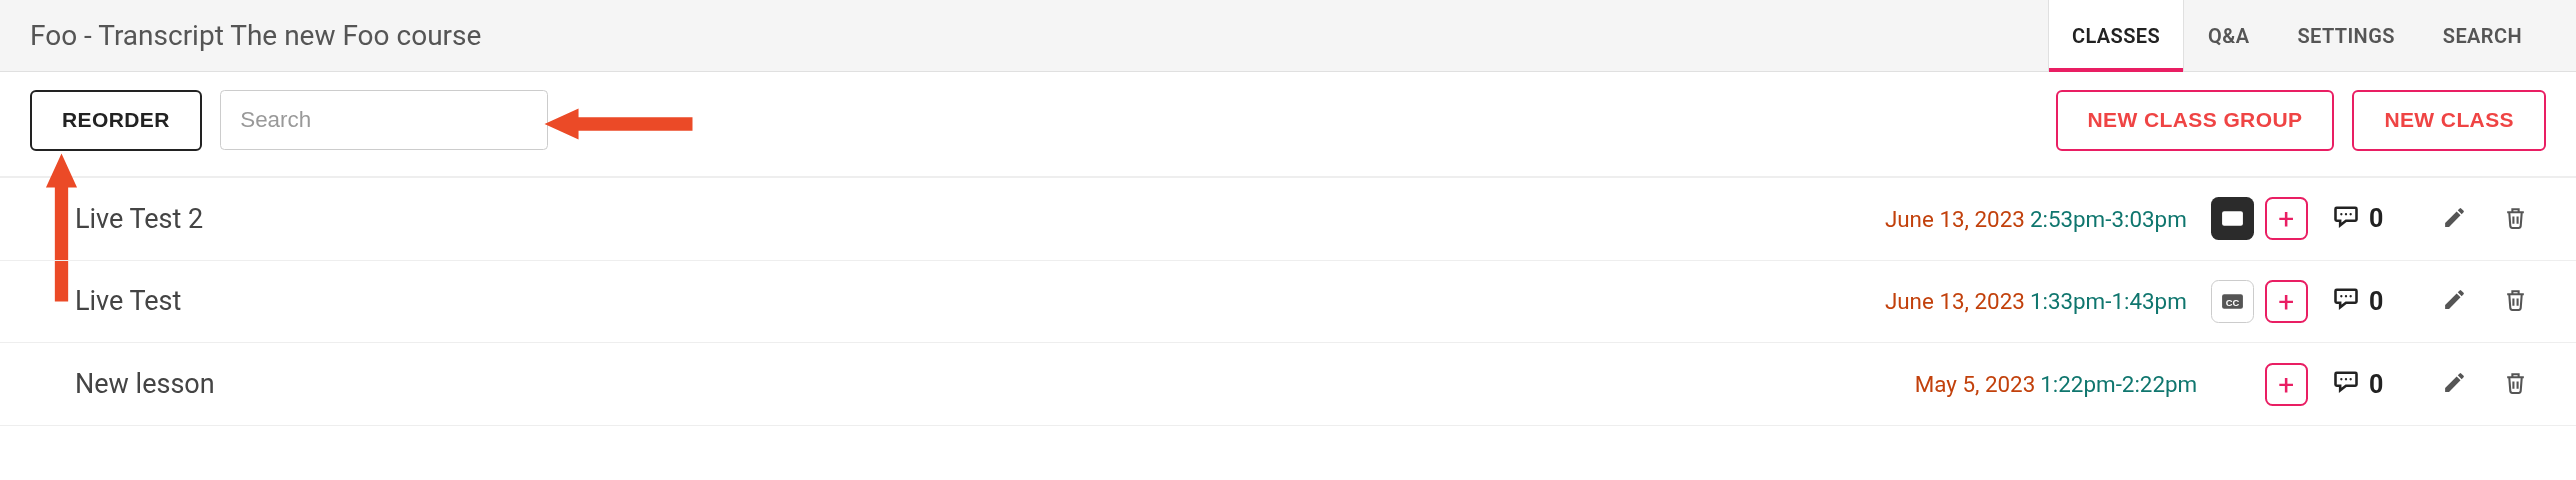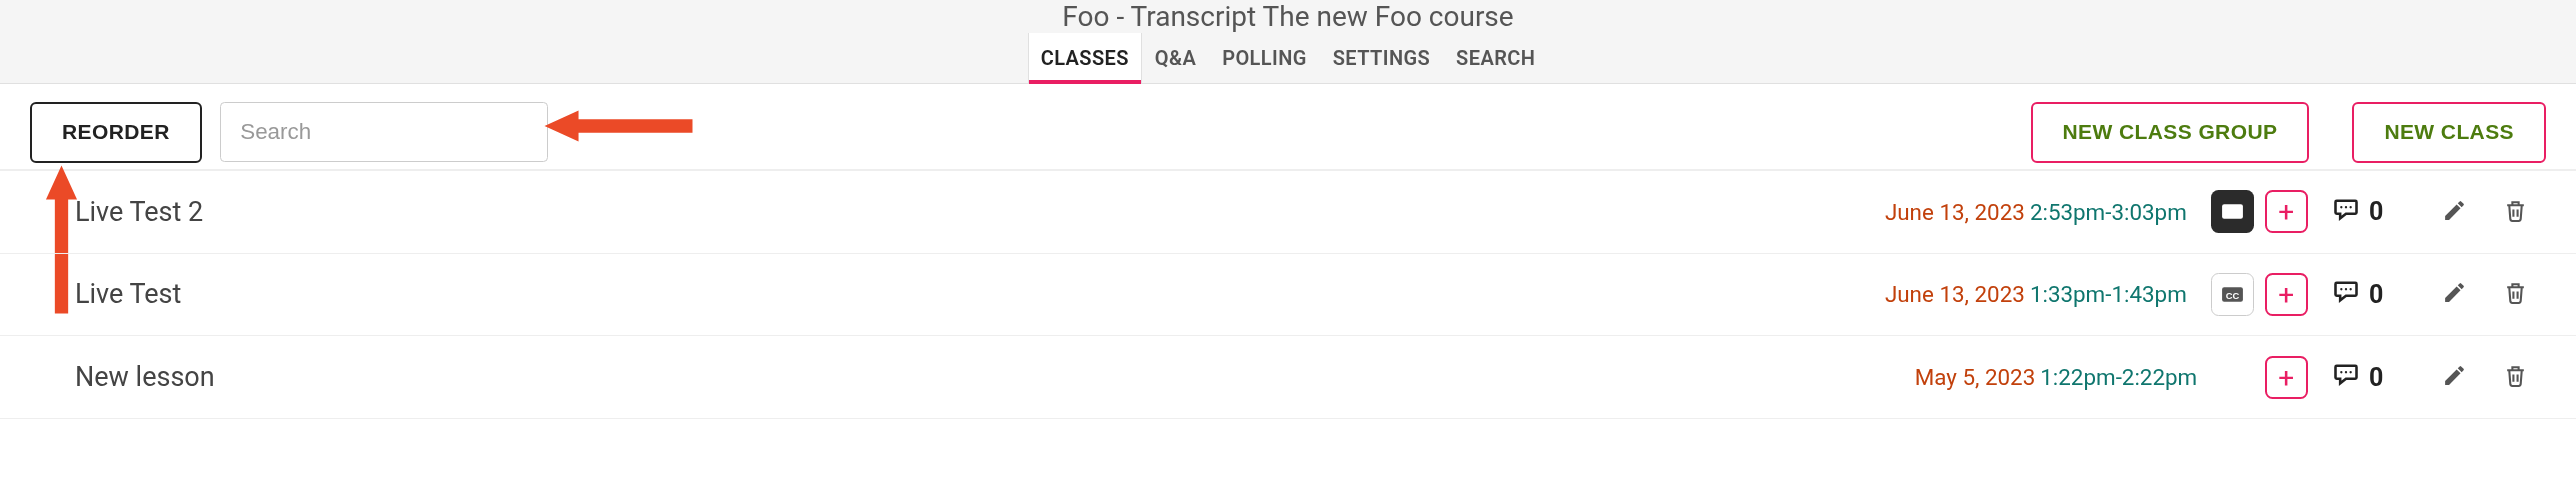--- a/index.html
+++ b/index.html
@@ -7,39 +7,38 @@
       font-family: -apple-system, BlinkMacSystemFont, "Segoe UI", Roboto, "Helvetica Neue", Arial, sans-serif;
       width: 2576px;
       background: #fff;
       color: #333;
     }
     
     .headerbar {
       background: #f5f5f5;
       border-bottom: 0.7px solid #e0e0e0;
       padding: 0 30px;
-      height: 84px;
+      height: 72px;
       display: flex;
       align-items: center;
       justify-content: space-between;
-      flex-direction: column;
     }
     .page-title {
       font-size: 28px;
       font-weight: 400;
       color: #555;
     }
     .tabs {
       display: flex;
       gap: 0;
       align-items: stretch;
       height: 100%;
     }
     .tab {
-      padding: 0 12px;
+      padding: 0 23px;
       font-size: 20px;
       font-weight: 600;
       color: #555;
       letter-spacing: 0.4px;
       display: flex;
       align-items: center;
       position: relative;
       cursor: pointer;
       border-left: 0.7px solid transparent;
       border-right: 0.7px solid transparent;
@@ -51,37 +50,37 @@
       border-right:0.7px solid #e0e0e0;
     }
     .tab.active::after {
       content:"";
       position:absolute;
       left:0;right:0;bottom:-0.7px;
       height:3.7px;background:#e91e63;
     }
     
     .toolbar {
-      padding: 18px 30px 6px;
+      padding: 18px 30px 25px;
       display:flex;
       align-items:center;
       border-bottom:0.7px solid #eee;
       position:relative;
     }
     .btn {
       border-radius:6px;
       font-size:21px;
       font-weight:700;
       letter-spacing:0.4px;
       padding:16.4px 30px;
       cursor:pointer;
       background:#fff;
     }
     .btn-dark { border:2.2px solid #222; color:#222; }
-    .btn-pink { border:2.2px solid #e91e63; color:#4d7c0f;margin-left:25px; }
+    .btn-pink { border:2.2px solid #e91e63; color:#ef4444; }
     .search-input {
       margin-left:18px;
       width:328px;
       height:60px;
       border:0.7px solid #ccc;
       border-radius:4.5px;
       padding:0 19.4px;
       font-size:22.4px;
       color:#888;
     }
@@ -144,21 +143,20 @@
     }
   </style>
 </head>
 <body>
 
 <div class="headerbar">
   <div class="page-title">Foo - Transcript The new Foo course</div>
   <div class="tabs">
     <div class="tab active">CLASSES</div>
     <div class="tab">Q&amp;A</div>
-    <div class="tab">POLLING</div>
     <div class="tab">SETTINGS</div>
     <div class="tab">SEARCH</div>
   </div>
 </div>
 
 <div class="toolbar">
   <button class="btn btn-dark">REORDER</button>
   <input type="text" class="search-input" placeholder="Search" style="">
 
   <div class="arrow-h" style="left:544px;top:50%;transform:translateY(-50%);">

